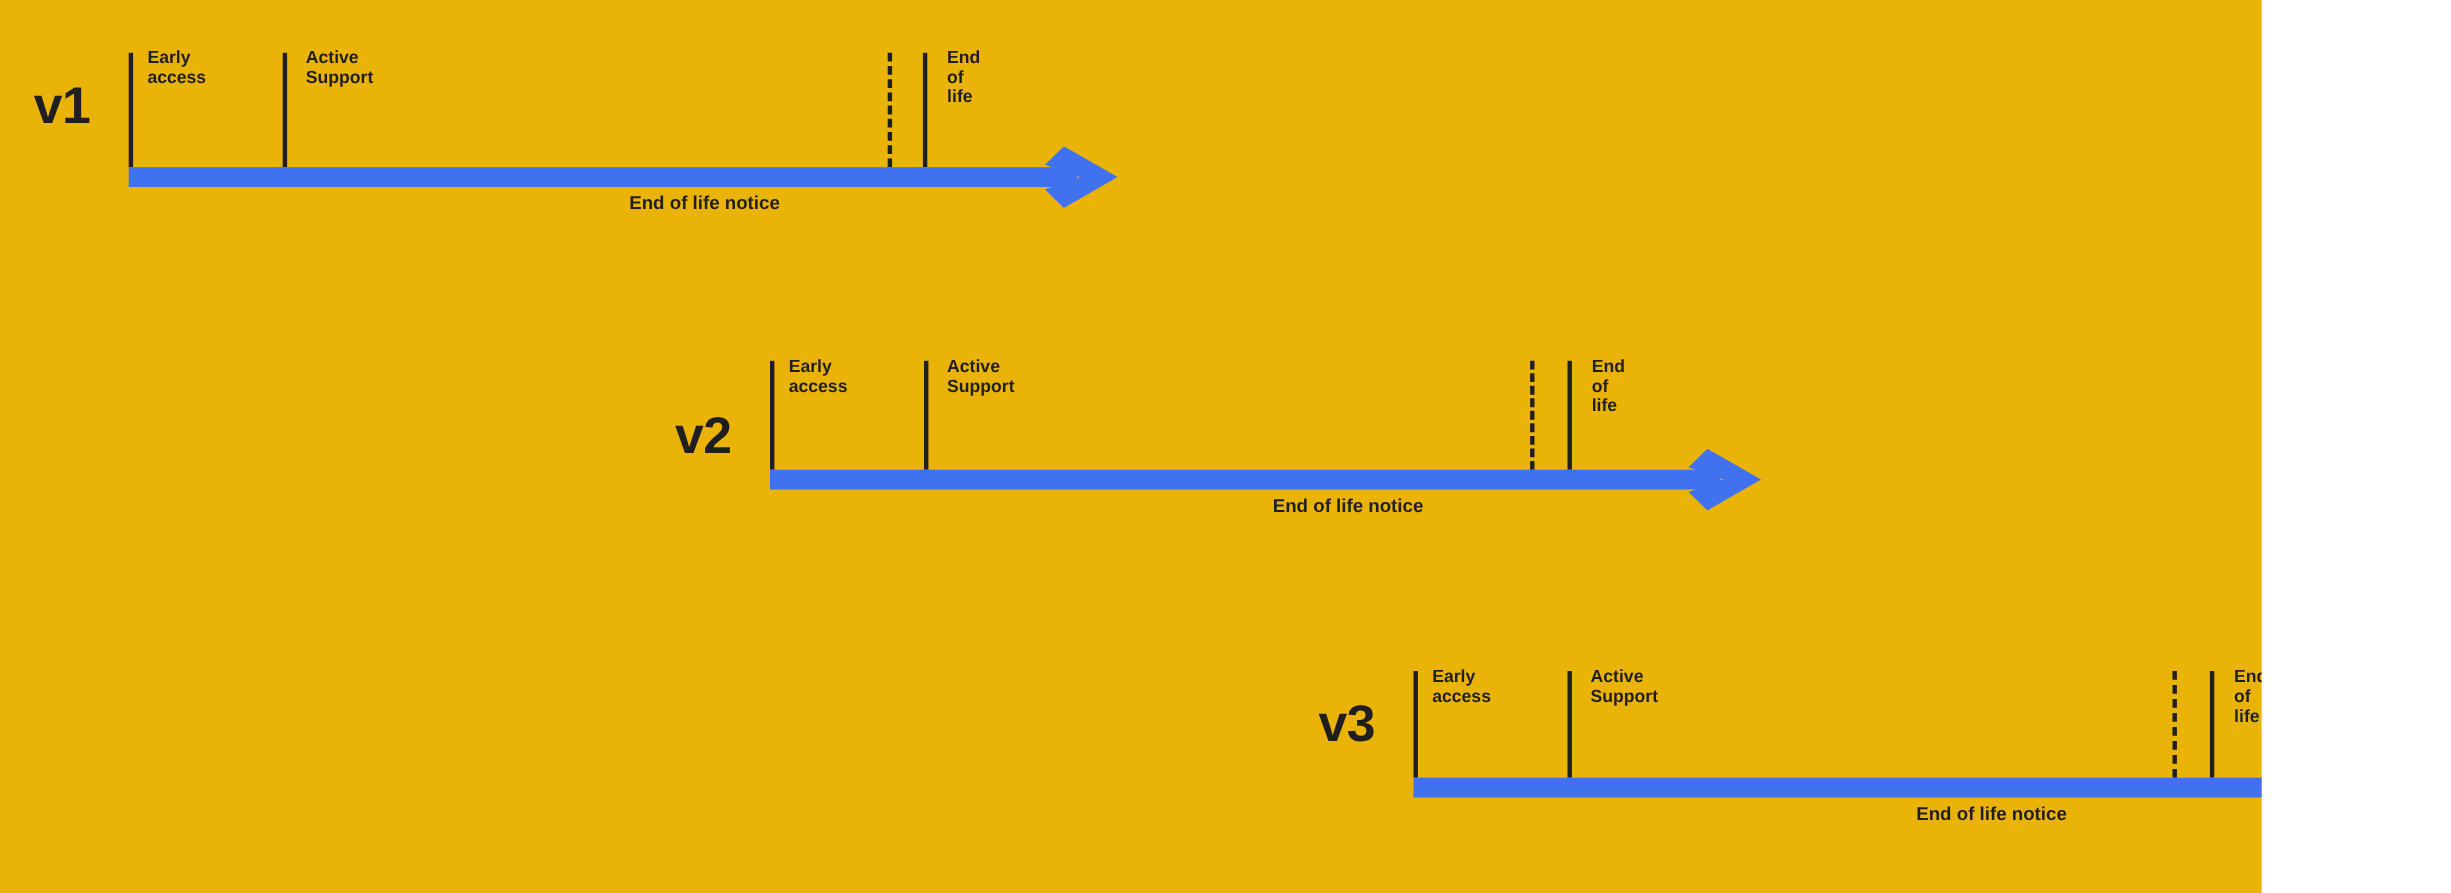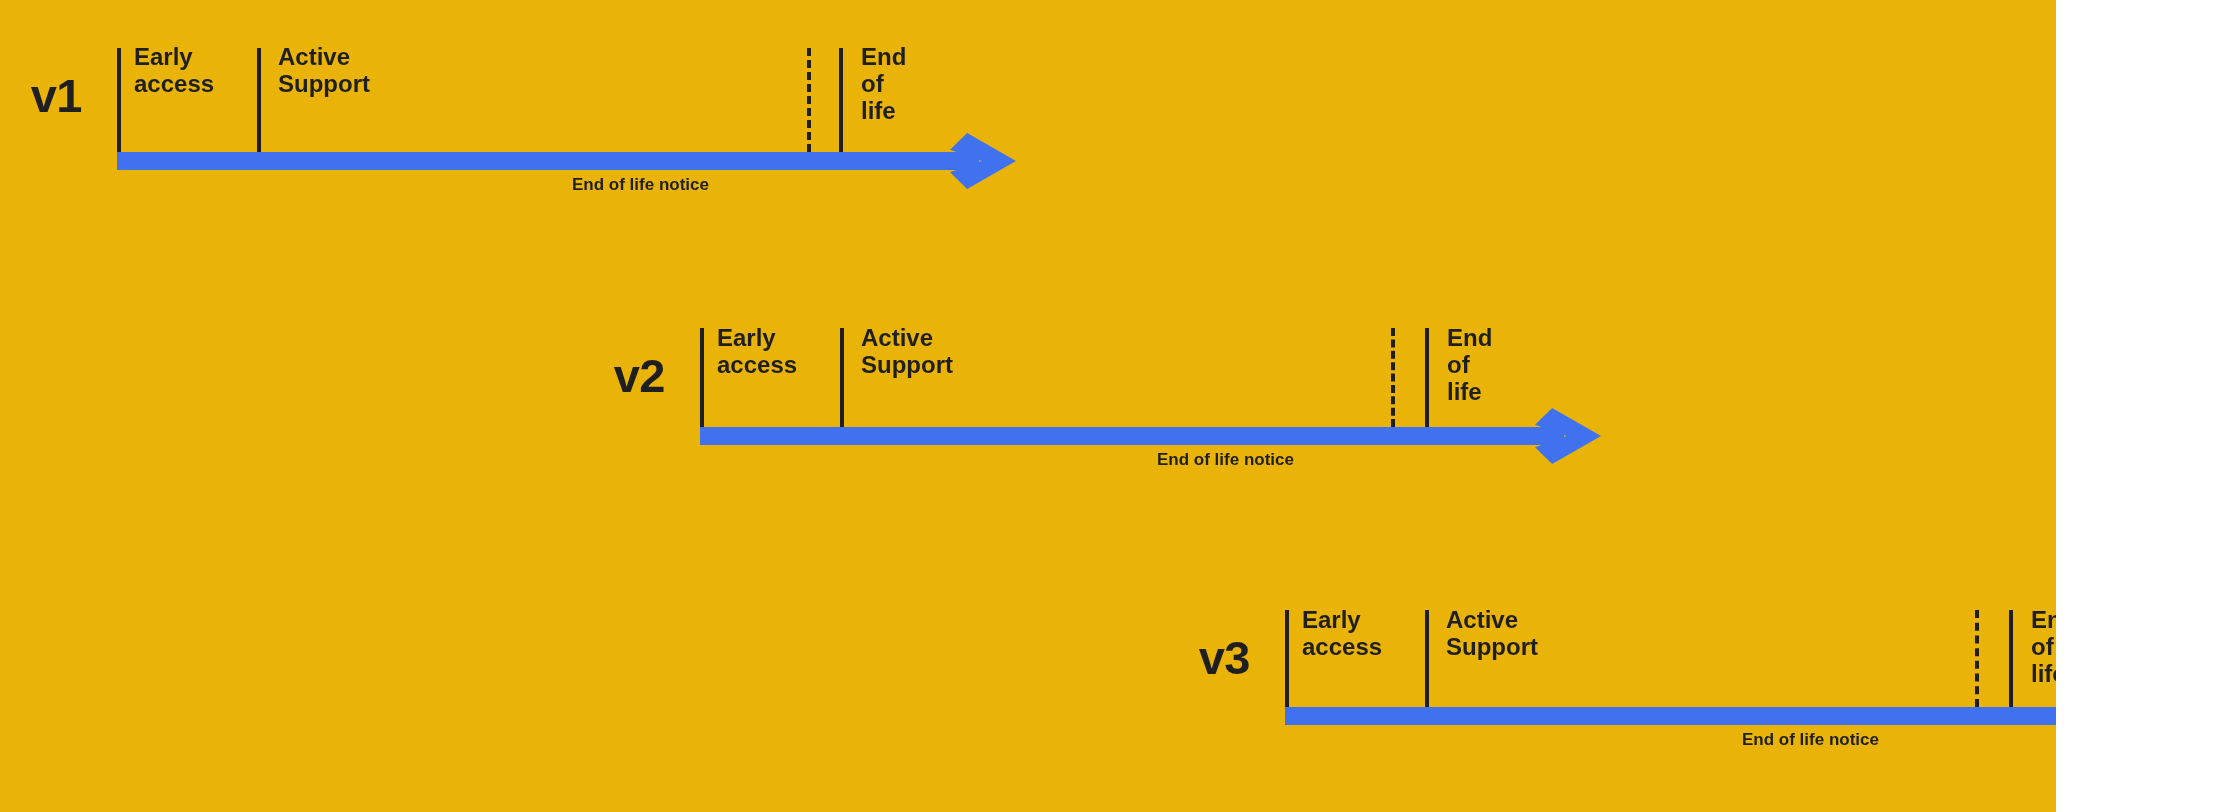--- a/index.html
+++ b/index.html
@@ -47,21 +47,21 @@
   
   .notice-marker {
     position: absolute;
     width: 0;
     border-left: 4px dashed #1f1f1f;
   }
 
   
   .phase-label {
     position: absolute;
-    font-size: 24px;
+    font-size: 16px;
     font-weight: 700;
     color: #1f1f1f;
     line-height: 1.12;
     white-space: pre-line;
   }
 
   
   .arrow-shaft {
     position: absolute;
     height: 18px;
@@ -111,21 +111,21 @@
 
     <div class="arrow-shaft" style="left:117px; top:152px; width:862px;"></div>
 
     <div class="arrow-head" style="left:950px; top:133px; width:66px; height:56px;"></div>
 
     <div class="notice-caption" style="left:572px; top:176px;">End of life notice</div>
   </div>
 
   <div class="timeline-row">
 
-    <div class="version-label" style="left:593px; top:352px; width:72px;">v2</div>
+    <div class="version-label" style="left:593px; top:372px; width:72px;">v2</div>
 
     <div class="phase-divider" style="left:700px; top:328px; height:99px;"></div>
 
     <div class="phase-label" style="left:717px; top:325px;">Early
 access</div>
 
     <div class="phase-divider" style="left:840px; top:328px; height:99px;"></div>
 
     <div class="phase-label" style="left:861px; top:325px;">Active Support</div>
 

